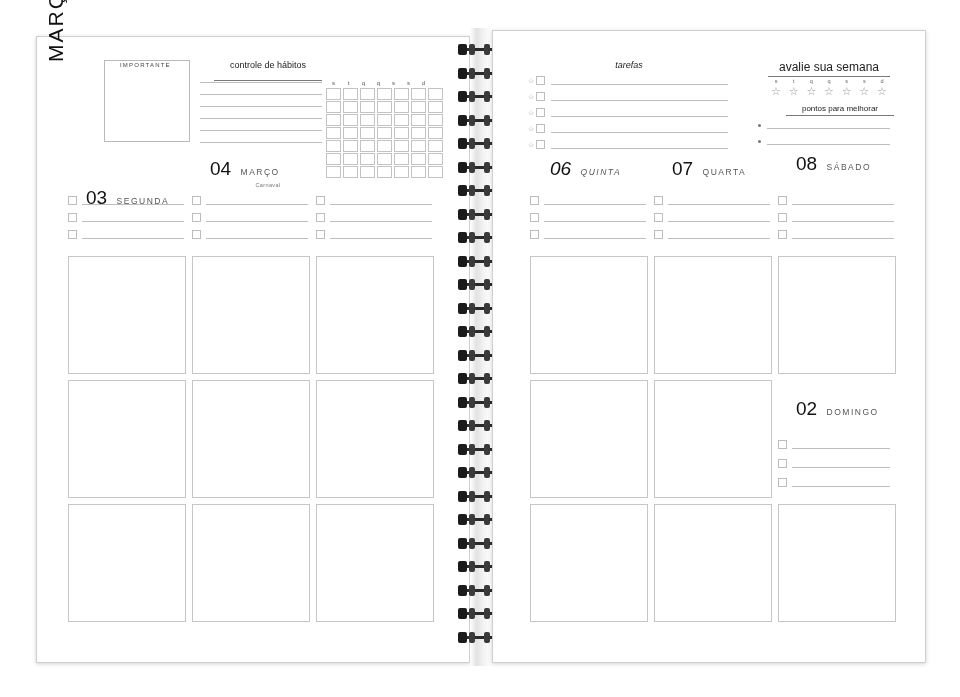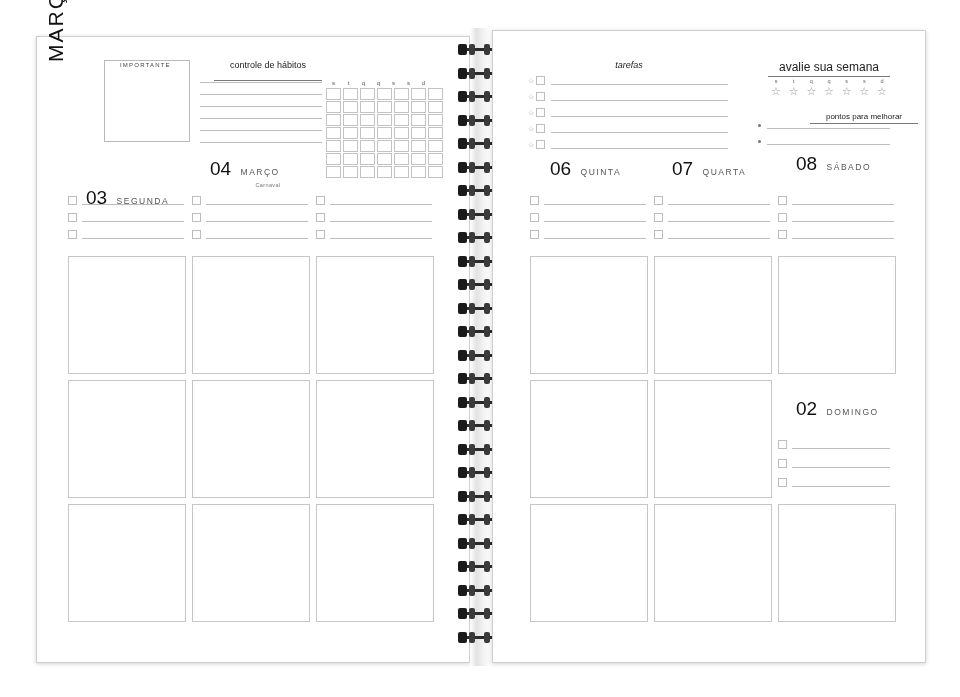--- a/index.html
+++ b/index.html
@@ -287,29 +287,28 @@
     display: flex;
     justify-content: space-between;
   }
   .avalie-stars span {
     width: 16px; text-align: center;
     font-size: 11px; color: #9a9a9a;
   }
 
   .pontos-title {
     position: absolute;
-    left: 810px;
+    left: 786px;
     top: 104px;
     width: 108px;
     text-align: center;
     font-size: 8px;
     color: #222;
     border-bottom: 1px solid #7a7a7a;
     padding-bottom: 2px;
-    margin-top: 8px;
   }
   .pontos-list {
     position: absolute;
     left: 750px;
     top: 122px;
     width: 140px;
   }
   .pontos-list .prow {
     display: flex;
     align-items: flex-end;
@@ -776,21 +775,21 @@
     <div class="prow">
         <span class="dot"></span>
         <span class="pline"></span>
       </div>
     <div class="prow">
         <span class="dot"></span>
         <span class="pline"></span>
       </div>
   </div>
 
-  <div class="day-head" style="left:550px; top:158px; width:116px;">
+  <div class="day-head" style="left:550px; top:158px; width:116px;font-style:italic;">
     <span class="day-num">06</span>
     <span class="day-name">QUINTA</span>
   </div>
   <div class="day-head" style="left:672px; top:158px; width:116px;">
     <span class="day-num">07</span>
     <span class="day-name">QUARTA</span>
   </div>
   <div class="day-head" style="left:796px; top:153px; width:116px;">
     <span class="day-num">08</span>
     <span class="day-name">SÁBADO</span>

